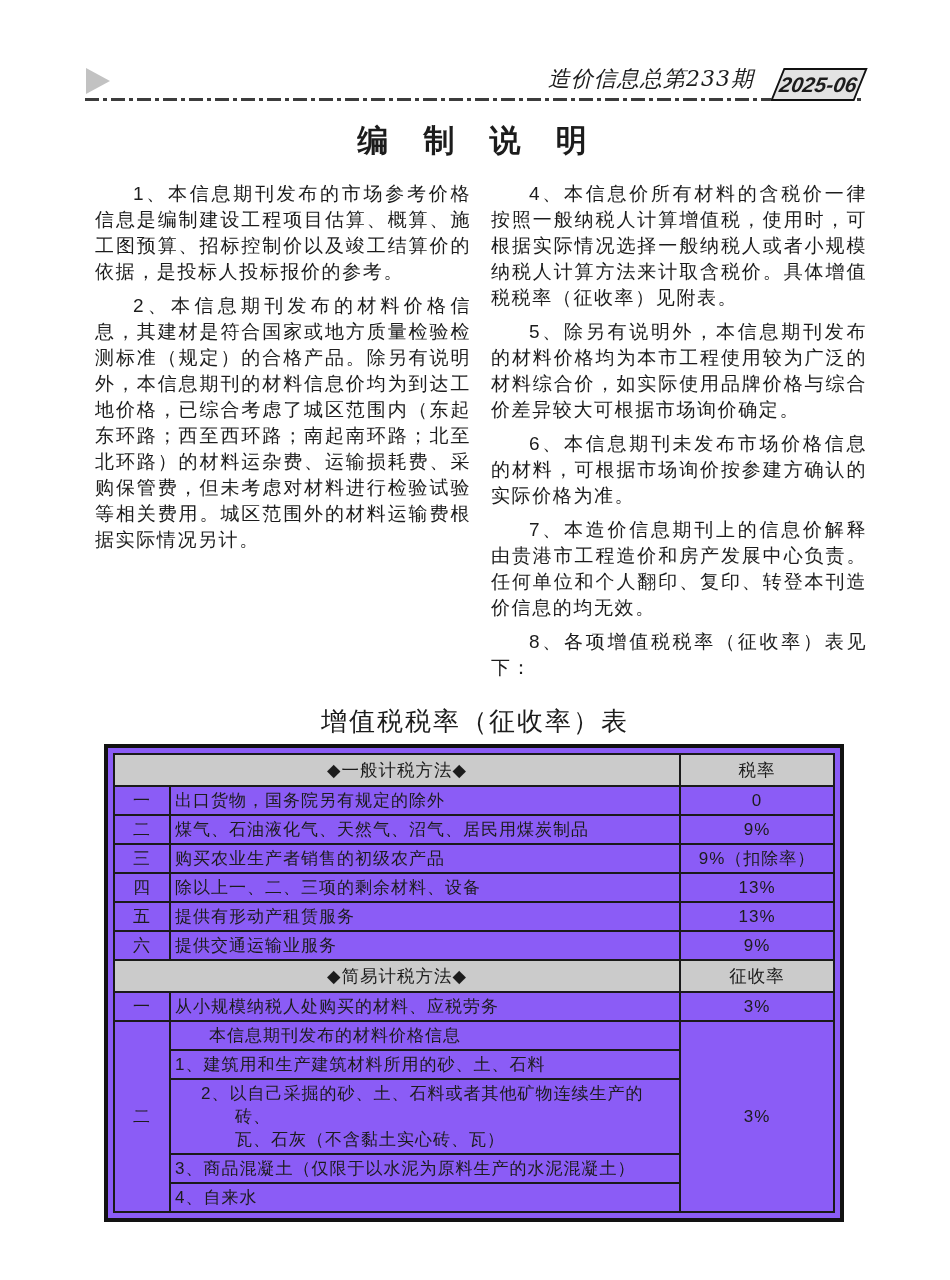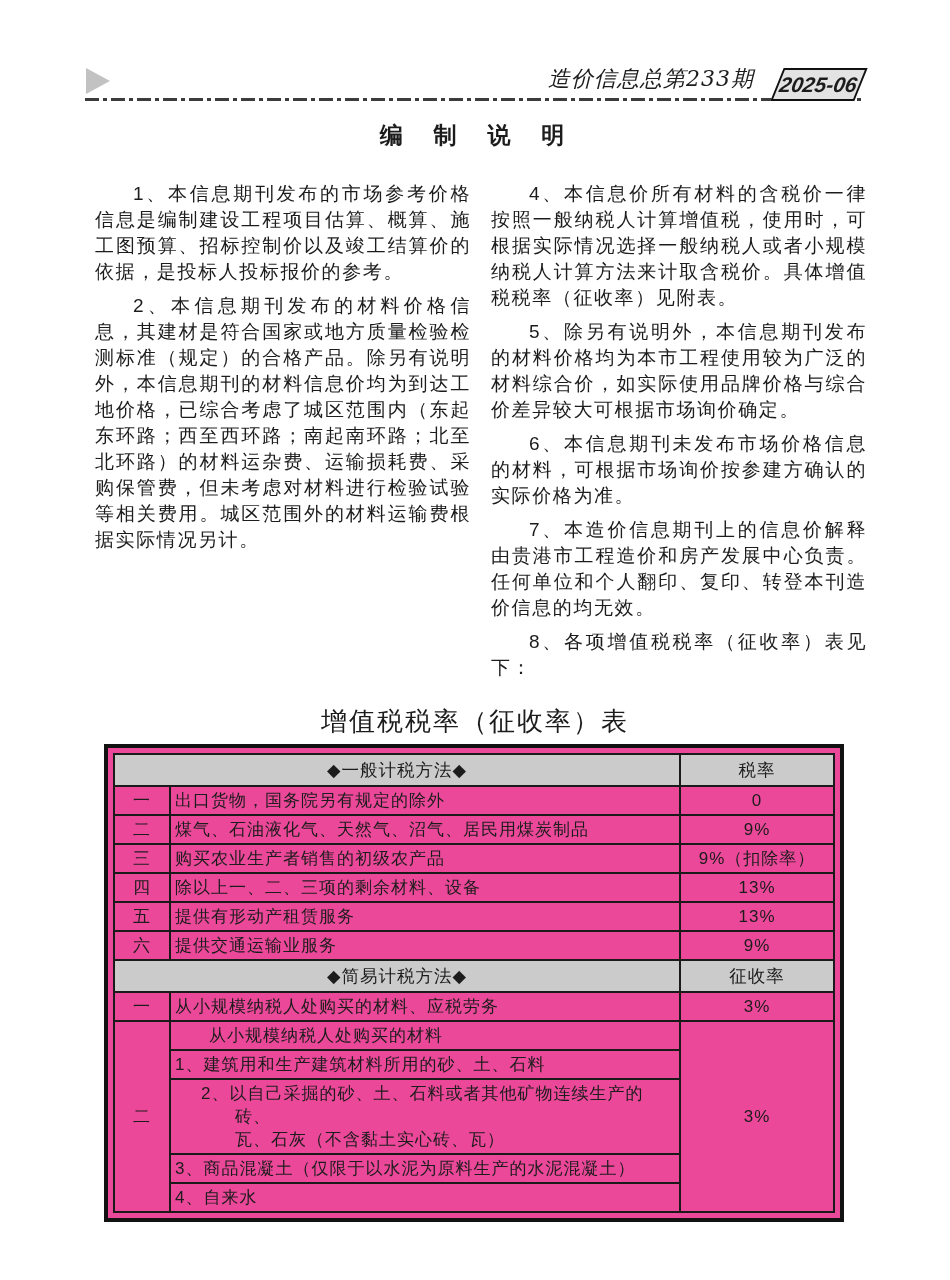--- a/index.html
+++ b/index.html
@@ -48,21 +48,21 @@
   }
   .hdr-badge span{
     transform:skewX(12deg);
     font-weight:bold;font-size:21px;letter-spacing:0;
     font-style:italic;white-space:nowrap;
   }
   
   .doc-title{
     position:absolute;left:0;top:120px;width:100%;
     text-align:center;
-    font-size:23px;font-weight:bold;letter-spacing:6px;
+    font-size:31px;font-weight:bold;letter-spacing:6px;
     white-space:pre;
   }
   
   .cols{
     position:absolute;left:95px;top:181px;width:772px;
     display:flex;gap:20px;
   }
   .col{
     width:380px;
     font-size:19px;line-height:26px;letter-spacing:1.6px;
@@ -73,21 +73,21 @@
   .col p.cont{text-indent:0;}
   
   .tbl-title{
     position:absolute;left:0;top:704px;width:100%;
     text-align:center;font-size:26px;letter-spacing:2px;
   }
   .tbl-wrap{
     position:absolute;left:104px;top:744px;width:740px;
     border:4px solid #121212;
     padding:5px;
-    background:#ec4899;
+    background:#8b5cf6;
     box-sizing:border-box;
   }
   table.tax{
     width:100%;border-collapse:collapse;
     font-size:17px;letter-spacing:1px;
   }
   table.tax td{
     border:2px solid var(--border);
     padding:2px 4px;
     height:22px;
@@ -183,21 +183,21 @@
             <td class="mth" colspan="2">◆简易计税方法◆</td>
             <td class="">征收率</td>
           </tr>
           <tr>
             <td class="num">一</td>
             <td class="desc">从小规模纳税人处购买的材料、应税劳务</td>
             <td class="rate">3%</td>
           </tr>
           <tr>
             <td class="num" rowspan="5">二</td>
-            <td class="desc lead">从小规模纳税人处购买的材料</td>
+            <td class="desc lead">本信息期刊发布的材料价格信息</td>
             <td class="rate" rowspan="5">3%</td>
           </tr>
           <tr>
             <td class="desc">1、建筑用和生产建筑材料所用的砂、土、石料</td>
           </tr>
           <tr>
             <td class="desc hang">2、以自己采掘的砂、土、石料或者其他矿物连续生产的砖、
 瓦、石灰（不含黏土实心砖、瓦）</td>
           </tr>
           <tr>

